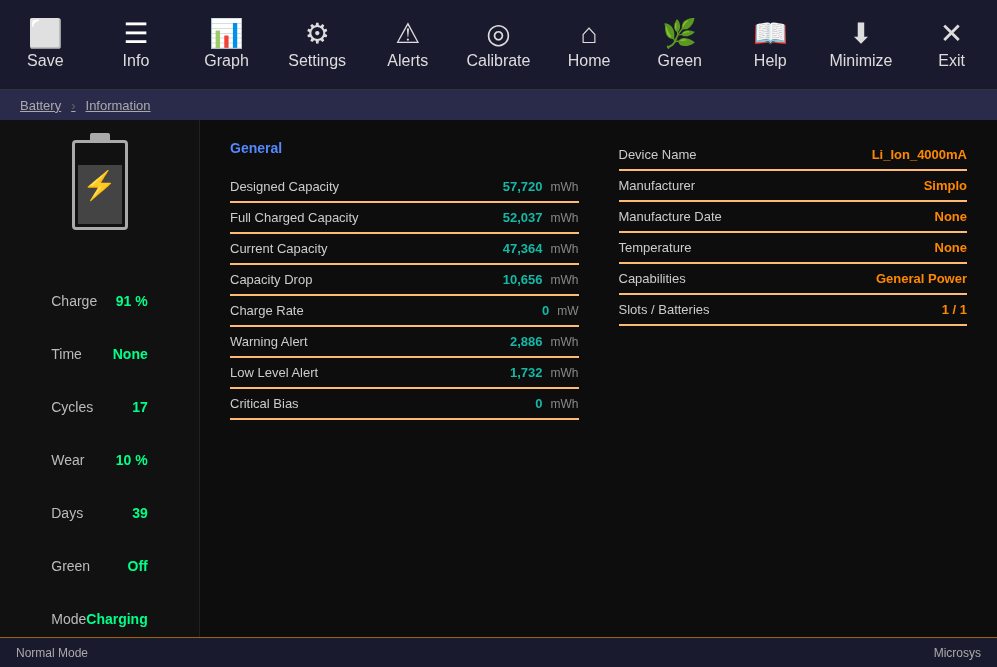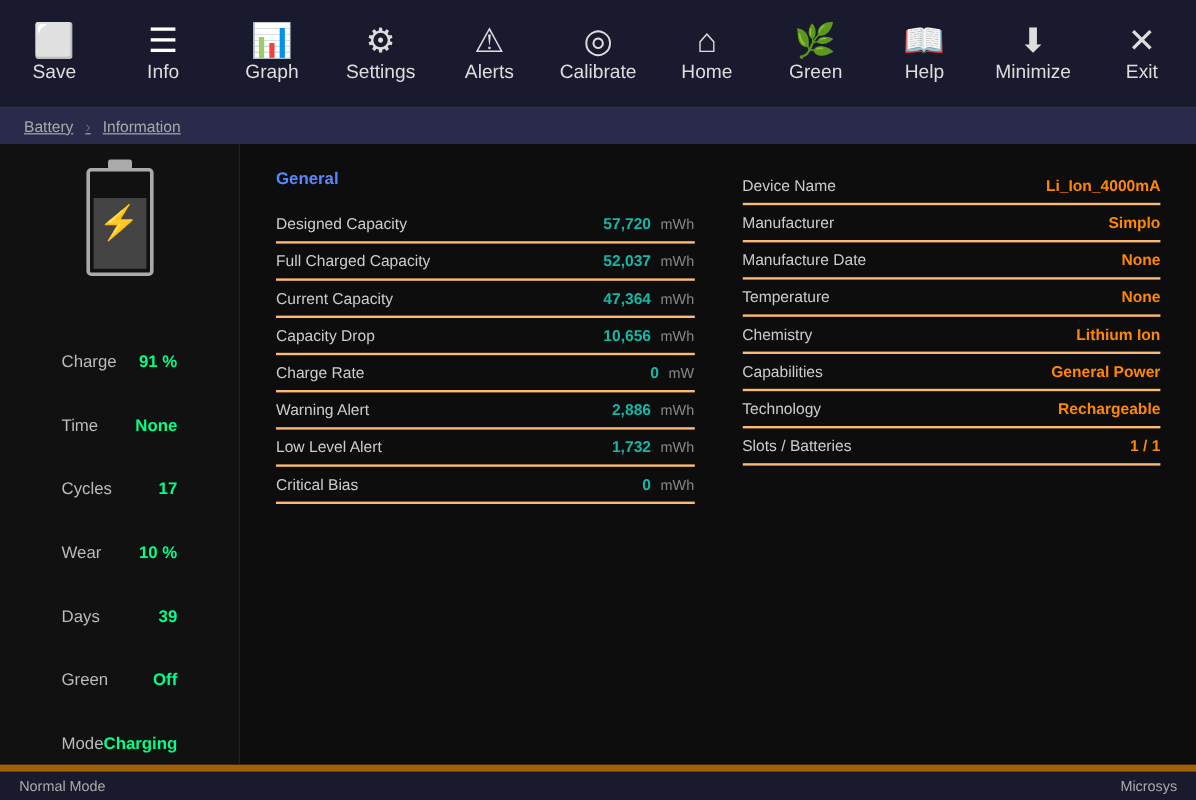--- a/index.html
+++ b/index.html
@@ -173,21 +173,21 @@
     
     #statusbar {
       background: #1a1a2e;
       height: 30px;
       display: flex;
       align-items: center;
       justify-content: space-between;
       padding: 0 16px;
       font-size: 12px;
       color: #aaa;
-      border-top: 6px solid #a16207;
+      border-top: 1px solid #a16207;
     }
   </style>
 </head>
 <body>
 
 <div id="toolbar">
     <div class="toolbar-item">
       <span class="toolbar-icon">⬜</span>
       <span class="toolbar-label">Save</span>
     </div>
@@ -355,30 +355,22 @@
             </div>
             <div class="info-row">
               <span class="info-row-label">Manufacture Date</span>
               <span class="info-row-string">None</span>
             </div>
             <div class="info-row">
               <span class="info-row-label">Temperature</span>
               <span class="info-row-string">None</span>
             </div>
             <div class="info-row">
-              <span class="info-row-label">Chemistry</span>
-              <span class="info-row-string">Lithium Ion</span>
-            </div>
-            <div class="info-row">
               <span class="info-row-label">Capabilities</span>
               <span class="info-row-string">General Power</span>
-            </div>
-            <div class="info-row">
-              <span class="info-row-label">Technology</span>
-              <span class="info-row-string">Rechargeable</span>
             </div>
             <div class="info-row">
               <span class="info-row-label">Slots / Batteries</span>
               <span class="info-row-string">1 / 1</span>
             </div>
           </div>
       </div>
     </div>
   </div>
 

